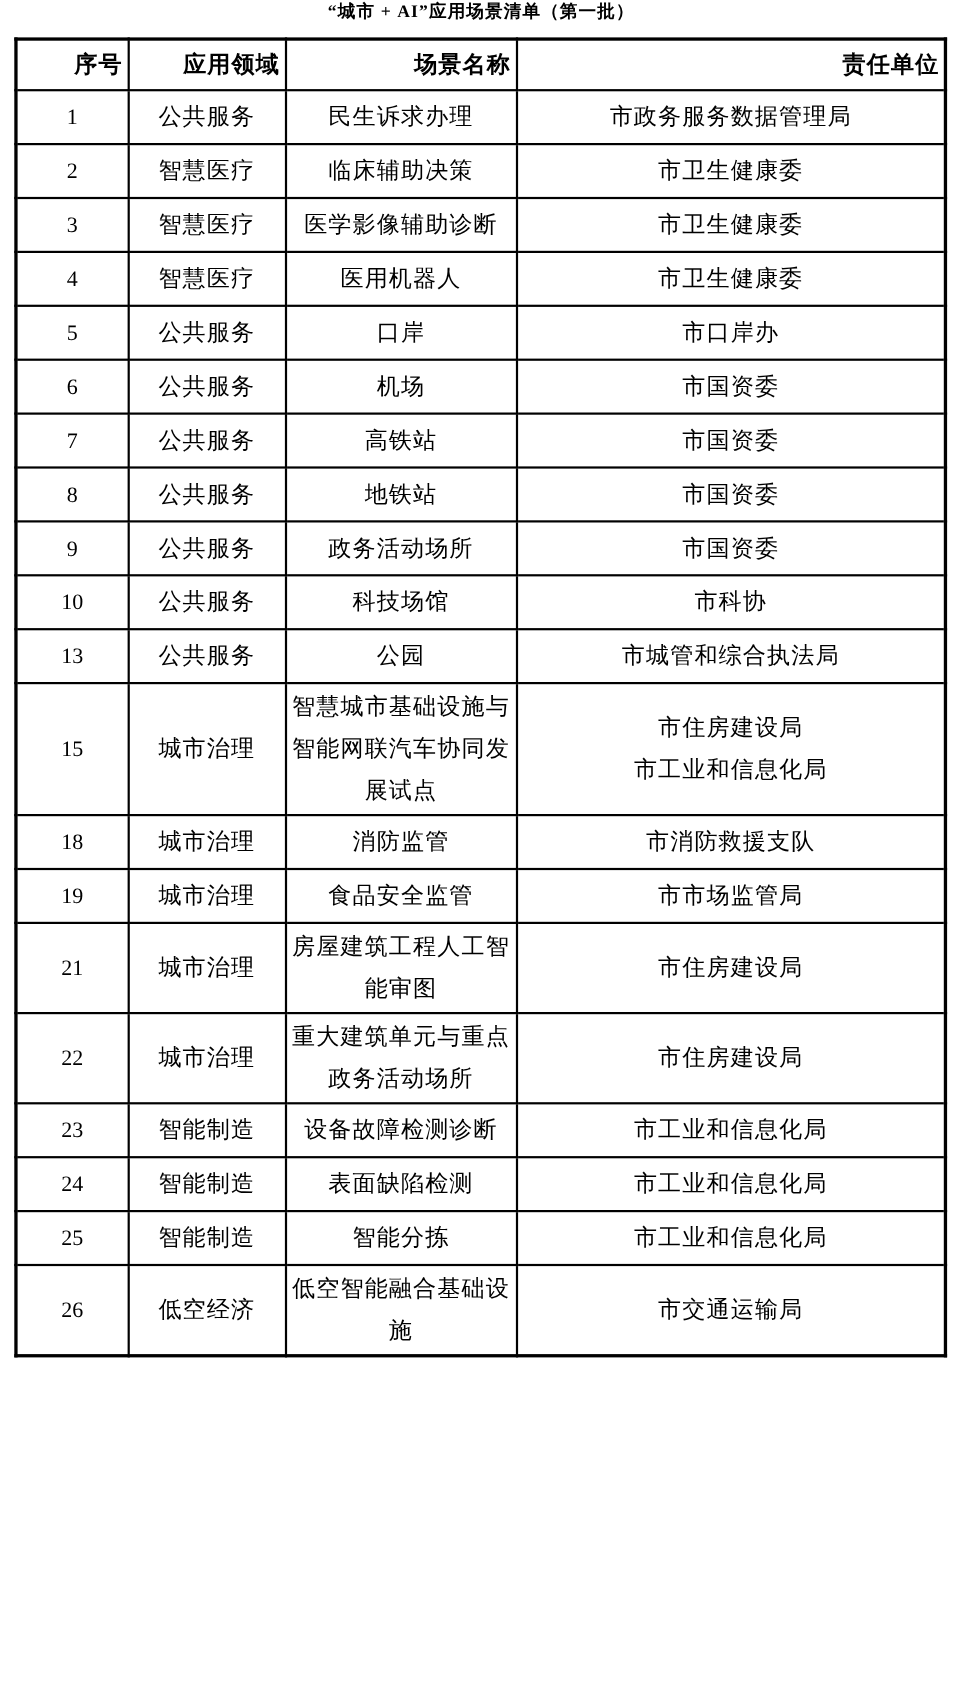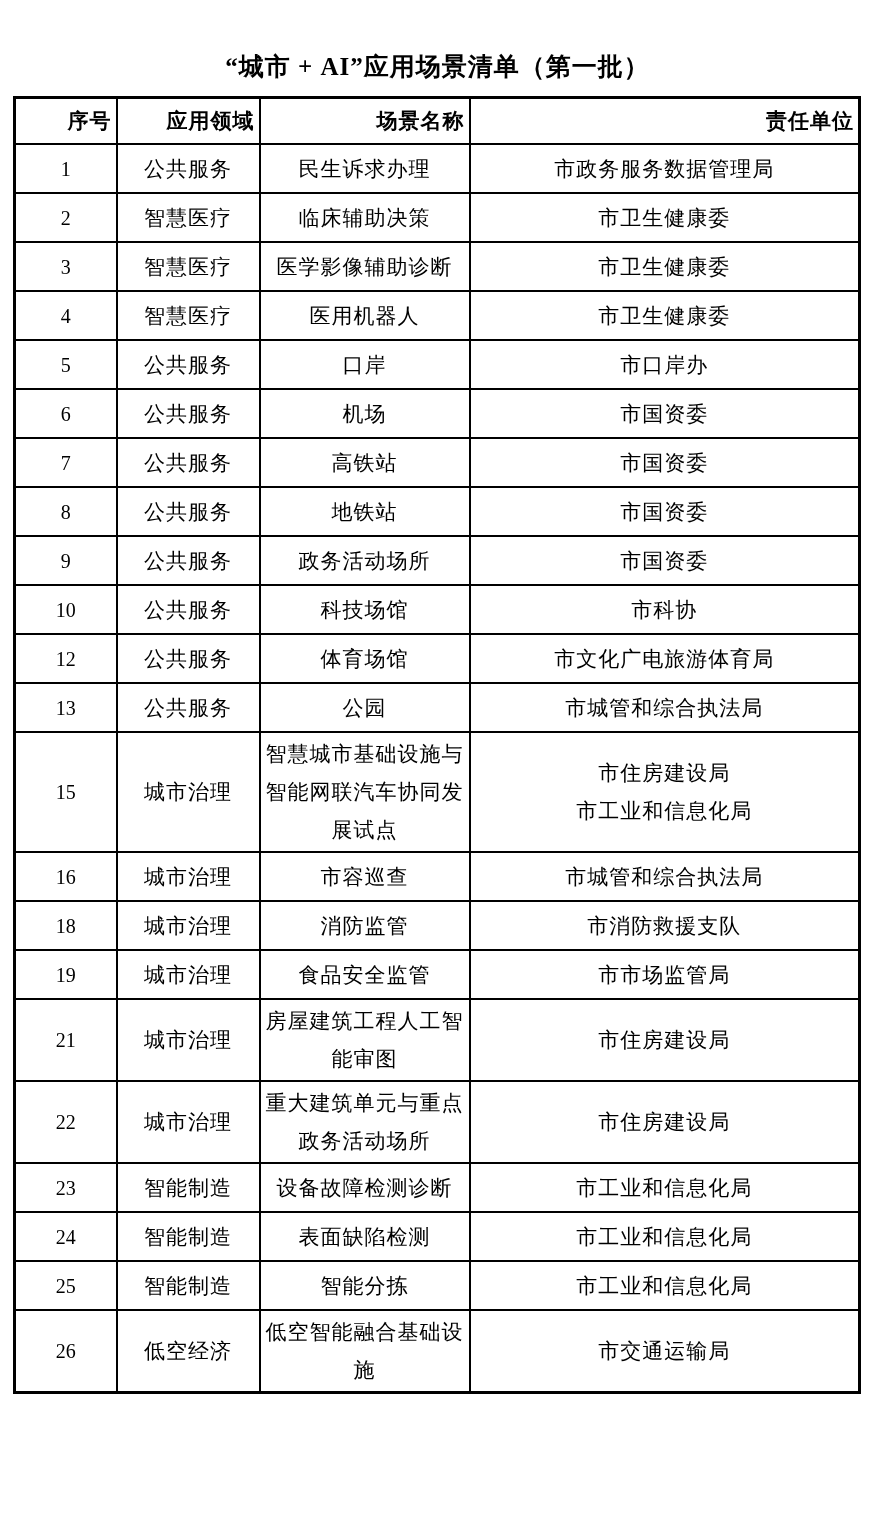--- a/index.html
+++ b/index.html
@@ -10,24 +10,23 @@
   .page {
     width: 875px;
     height: 1539px;
     background: #ffffff;
     color: #000000;
     font-family: "Liberation Sans", sans-serif;
     overflow: hidden;
     box-sizing: border-box;
   }
   .doc-title {
-    padding-top: 50px;
     margin: 0 0 13px 0;
     text-align: center;
-    font-size: 25px;
+    font-size: 16px;
     font-weight: bold;
     letter-spacing: 1px;
     font-family: "Liberation Serif", serif;
     color: #000000;
   }
   table.scenario-table {
     border-collapse: collapse;
     table-layout: fixed;
     margin-left: 13px;
     width: 845px;
@@ -143,47 +142,35 @@
           <td class="scene">政务活动场所</td>
           <td class="unit">市国资委</td>
         </tr>
         <tr>
           <td class="no">10</td>
           <td class="field">公共服务</td>
           <td class="scene">科技场馆</td>
           <td class="unit">市科协</td>
         </tr>
         <tr>
-          <td class="no">12</td>
-          <td class="field">公共服务</td>
-          <td class="scene">体育场馆</td>
-          <td class="unit">市文化广电旅游体育局</td>
-        </tr>
-        <tr>
           <td class="no">13</td>
           <td class="field">公共服务</td>
           <td class="scene">公园</td>
           <td class="unit">市城管和综合执法局</td>
         </tr>
         <tr>
           <td class="no">15</td>
           <td class="field">城市治理</td>
           <td class="scene">智慧城市基础设施与
 智能网联汽车协同发
 展试点</td>
           <td class="unit">市住房建设局
 市工业和信息化局</td>
         </tr>
         <tr>
-          <td class="no">16</td>
-          <td class="field">城市治理</td>
-          <td class="scene">市容巡查</td>
-          <td class="unit">市城管和综合执法局</td>
-        </tr>
-        <tr>
           <td class="no">18</td>
           <td class="field">城市治理</td>
           <td class="scene">消防监管</td>
           <td class="unit">市消防救援支队</td>
         </tr>
         <tr>
           <td class="no">19</td>
           <td class="field">城市治理</td>
           <td class="scene">食品安全监管</td>
           <td class="unit">市市场监管局</td>

